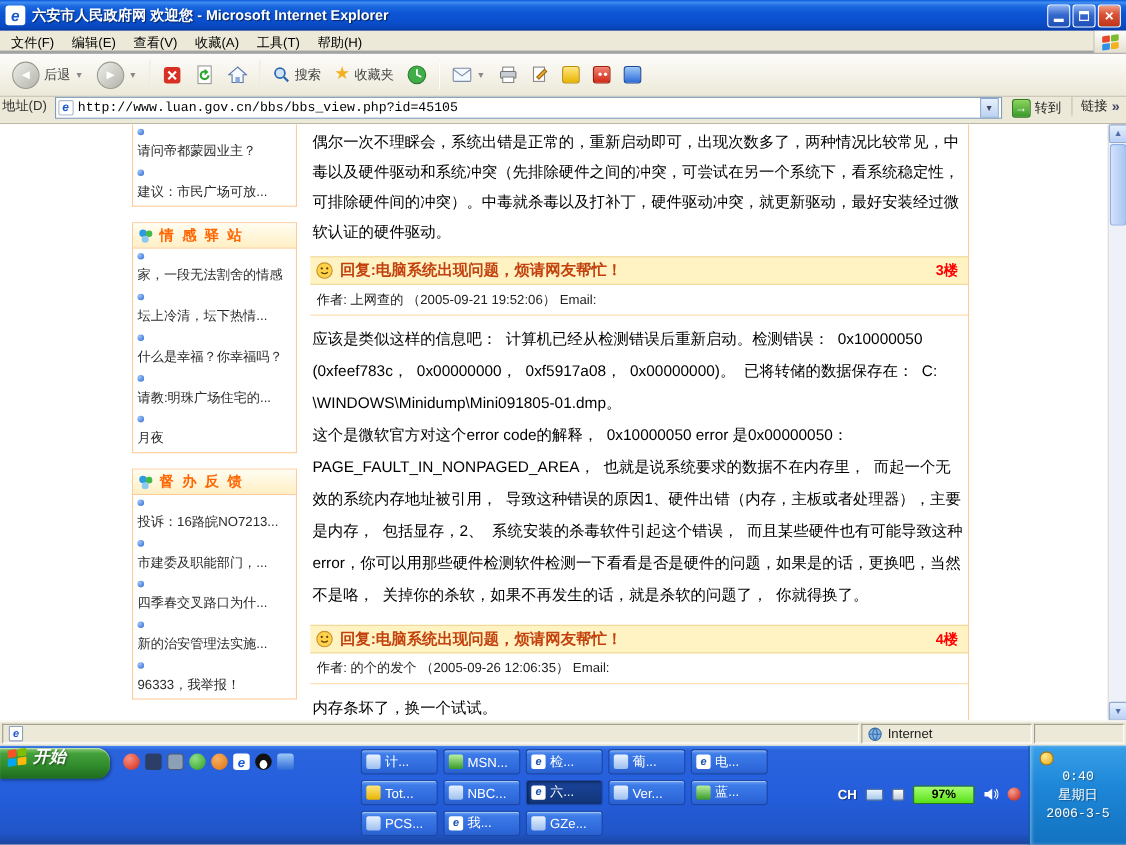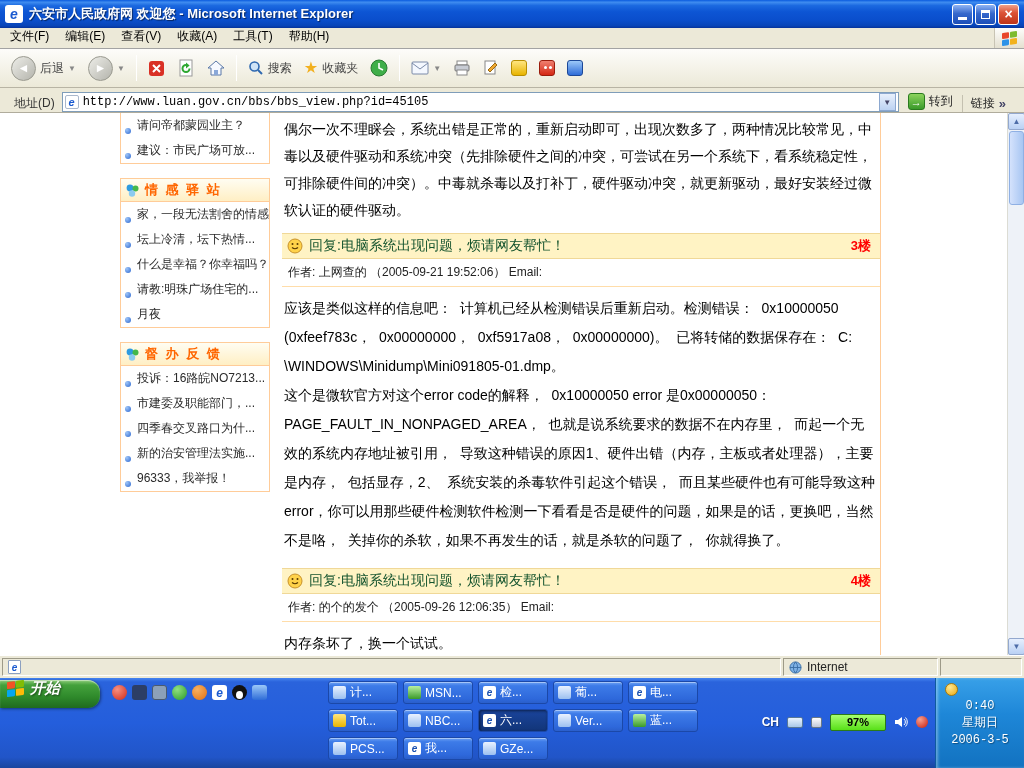--- a/index.html
+++ b/index.html
@@ -19,21 +19,21 @@
   .win-btns { display:flex; gap:2px; }
   .win-btn { width:21px; height:21px; border:1px solid #fff; border-radius:3px;
     display:flex; align-items:center; justify-content:center; color:#fff;
     background:linear-gradient(to bottom,#8FB4F4,#3668CC 45%,#1D4FB8); }
   .win-btn.close { background:linear-gradient(to bottom,#F0A088,#DC5438 40%,#BE3418); font-size:14px; font-weight:bold; }
   .glyph-min { width:9px; height:3px; background:#fff; margin-top:9px; }
   .glyph-max { width:9px; height:9px; border:1px solid #fff; border-top-width:3px; }
 
   
   .menubar { position:absolute; top:28px; left:0; right:0; height:21px; background:#ECE9D8;
-    border-bottom:1px solid #a3a3a3; display:flex; align-items:flex-end; font-size:12px; color:#000; padding-left:2px; }
+    border-bottom:3px solid #a3a3a3; display:flex; align-items:flex-start; font-size:12px; color:#000; padding-left:2px; }
   .menu-item { padding:3px 8px; }
   .menu-logo { margin-left:auto; width:30px; height:20px; background:linear-gradient(#FDFDFB,#E4E0D0);
     border-left:1px solid #C8C4B4; display:flex; align-items:center; justify-content:center; }
   .flag { display:grid; grid-template-columns:7px 7px; grid-template-rows:6px 6px; gap:1px; transform:skewY(-8deg); }
   .flag i { display:block; border-radius:1px; }
   .flag .f1{background:#E8462B}.flag .f2{background:#7DBB2F}.flag .f3{background:#2D92E8}.flag .f4{background:#F2B21D}
 
   
   .toolbar { position:absolute; top:49px; left:0; right:0; height:39px;
     background:linear-gradient(#FDFCFA,#ECE9D8); border-bottom:1px solid #B8B4A4;
@@ -46,21 +46,21 @@
   .tb-sep { width:1px; height:26px; background:#C4C0B0; border-right:1px solid #fff; margin:0 4px; }
   .star { color:#F2B01E; font-size:16px; line-height:16px; }
   .sq-icon { width:16px; height:16px; border-radius:3px; }
   .yellow-sq { background:linear-gradient(#FFE680,#E8B400); border:1px solid #B88E00; }
   .red-sq { background:linear-gradient(#F08070,#D42814); border:1px solid #9A1C0C; position:relative; }
   .red-sq::after{content:"";position:absolute;left:4px;top:5px;width:3px;height:3px;border-radius:50%;background:#fff;box-shadow:5px 0 0 #fff;}
   .blue-sq { background:linear-gradient(#9CC8F8,#2E6CD8); border:1px solid #1C4898; }
 
   
   .addressbar { position:absolute; top:88px; left:0; right:0; height:25px; background:#ECE9D8;
-    border-bottom:1px solid #B0AC9C; display:flex; align-items:flex-end; padding:0 12px; gap:5px; font-size:12px; }
+    border-bottom:1px solid #B0AC9C; display:flex; align-items:flex-start; padding:0 0; gap:5px; font-size:12px; }
   .addr-label { color:#333; padding:0 2px; }
   .addr-input { flex:1; height:20px; background:#fff; border:1px solid #7F9DB9; display:flex; align-items:center; padding:0 2px; gap:4px; }
   .addr-icon { width:14px; height:14px; background:#fff; border:1px solid #AAB8CC; border-radius:2px;
     color:#1A5AD0; font-weight:bold; font-style:italic; font-size:11px; display:flex; align-items:center; justify-content:center; flex:none;}
   .addr-url { font-family:"Liberation Mono","DejaVu Sans Mono",monospace; font-size:12px; color:#000; flex:1; white-space:nowrap; overflow:hidden; }
   .addr-drop { width:17px; height:18px; background:linear-gradient(#E8F0FC,#BCD2F2); border:1px solid #8CA8D0;
     display:flex; align-items:center; justify-content:center; font-size:8px; color:#446; }
   .go-btn { display:flex; align-items:center; gap:4px; padding:2px 4px; color:#222; }
   .go-icon { width:17px; height:17px; border-radius:3px; background:linear-gradient(#8CD45C,#3A9A2A);
     border:1px solid #2A7A1E; color:#fff; font-size:11px; font-weight:bold; display:flex; align-items:center; justify-content:center; }
@@ -78,29 +78,29 @@
   .scroll-thumb { position:absolute; left:1px; top:18px; width:15px; height:74px;
     background:linear-gradient(to right,#D4E2FC,#A8C6F2); border:1px solid #8FB0E4; border-radius:3px; }
 
   
   .sidebar { position:absolute; left:120px; top:0; width:150px; font-size:12px; color:#2A2A2A; }
   .side-box { border:1px solid #FFCC99; margin-bottom:14px; background:#fff; }
   .side-box.cut { border-top:none; }
   .side-head { height:23px; display:flex; align-items:center; gap:5px; padding:0 4px;
     background:linear-gradient(#FFFDF2,#FFEFC4); border-bottom:1px solid #FFCC99;
     color:#FF6600; font-weight:bold; font-size:13px; letter-spacing:2px; }
-  .side-item { display:flex; align-items:flex-end; gap:6px; padding:4px 4px; white-space:nowrap; overflow:hidden; cursor:pointer; }
+  .side-item { display:flex; align-items:flex-start; gap:6px; padding:4px 4px; white-space:nowrap; overflow:hidden; cursor:pointer;flex-direction:column; }
   .bullet { width:6px; height:6px; border-radius:50%; background:radial-gradient(circle at 30% 30%,#9CC4F8,#2E68D0); flex:none; }
 
   .main { position:absolute; left:282px; top:0; width:598px; }
   .main-border { position:absolute; left:880px; top:0; bottom:0; width:1px; background:#FFCC99; }
   .intro { font-size:14px; line-height:27px; color:#000; padding:3px 2px 9px 2px; }
   .reply-head { height:26px; background:#FFF3C4; border-top:1px solid #F0D898; border-bottom:1px solid #F0D898;
     display:flex; align-items:center; gap:6px; padding:0 5px; }
-  .reply-title { color:#14532d; font-weight:normal; font-size:14px; flex:1; white-space:nowrap; overflow:hidden; }
+  .reply-title { color:#c2410c; font-weight:bold; font-size:14px; flex:1; white-space:nowrap; overflow:hidden; }
   .reply-floor { color:#FF0000; font-weight:bold; font-size:13px; padding-right:4px; }
   .reply-meta { font-size:12px; color:#222; padding:5px 6px; border-bottom:1px solid #FFDDAA; }
   .reply-body { font-size:14px; line-height:29px; color:#000; padding:7px 2px 13px 2px; }
   .reply-body p { white-space:pre-wrap; margin:0; }
 
   
   .statusbar { position:absolute; top:655px; left:0; right:0; height:23px; background:#ECE9D8;
     border-top:1px solid #fff; display:flex; align-items:center; gap:2px; padding:2px 2px; font-size:12px; color:#222; }
   .sb-panel { height:18px; border:1px solid; border-color:#9D9A88 #FFF #FFF #9D9A88;
     display:flex; align-items:center; padding:0 5px; gap:5px; }

